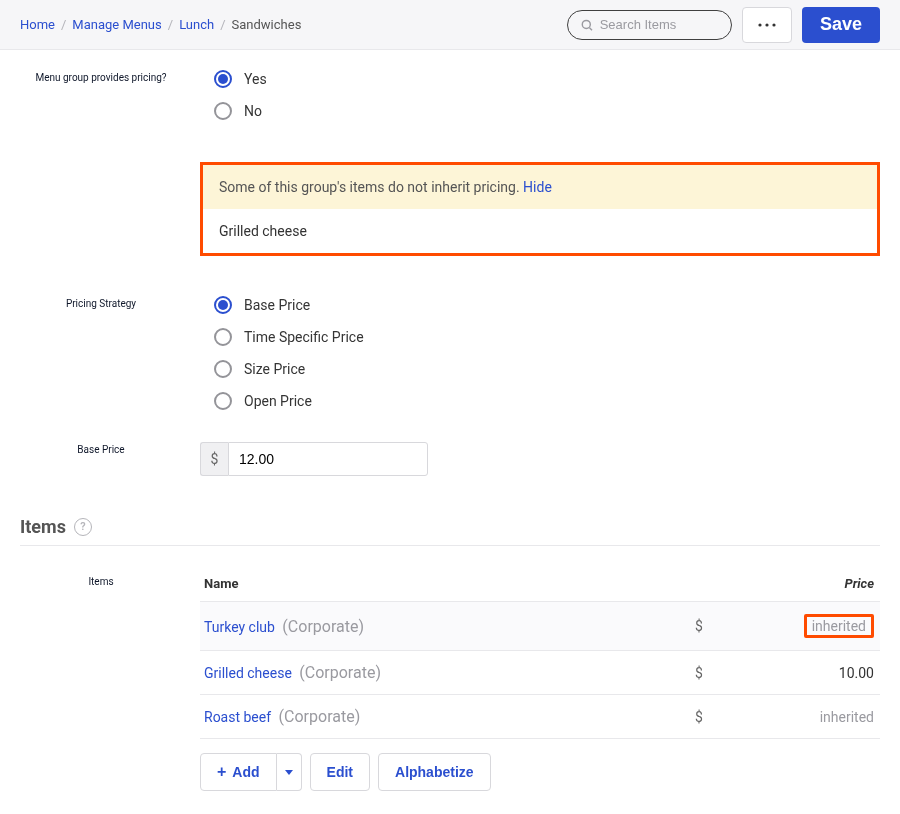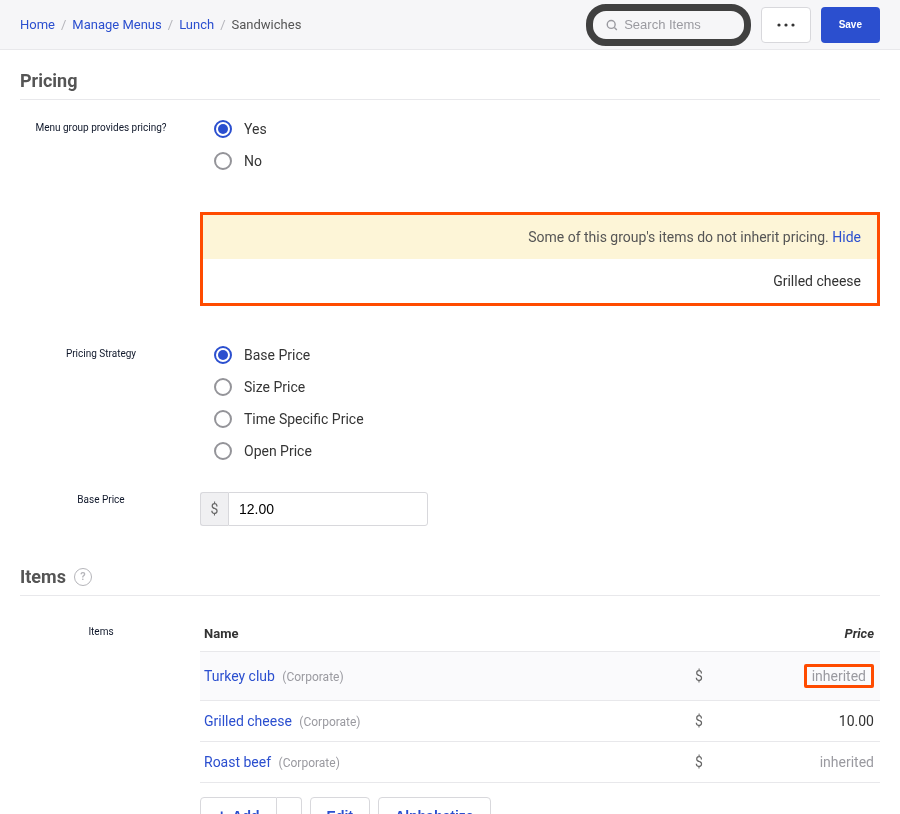--- a/index.html
+++ b/index.html
@@ -18,40 +18,40 @@
     border-bottom: 1px solid #e8e8eb;
     height: 50px;
   }
   .breadcrumbs { display: flex; align-items: center; gap: 6px; font-size: 13px; }
   .breadcrumbs a { color: #2b4fcf; text-decoration: none; }
   .breadcrumbs .sep { color: #b5b5ba; }
   .breadcrumbs .current { color: #555; }
   .top-actions { margin-left: auto; display: flex; align-items: center; gap: 10px; }
   .search-wrap {
     display: flex; align-items: center;
-    border: 7px solid #404040;
+    border: 1px solid #404040;
     border-radius: 20px;
     padding: 6px 12px;
     width: 165px;
     background: #f6f6f8;
   }
   .search-wrap svg { color: #9a9aa0; }
   .search-wrap input {
     border: none; outline: none; background: transparent;
     margin-left: 6px; font-size: 13px; color: #555; width: 100%;
   }
   .search-wrap input::placeholder { color: #9a9aa0; }
   .more-btn {
     width: 50px; height: 36px; border: 1px solid #d8d8dc; border-radius: 4px;
     background: #fff; display: flex; align-items: center; justify-content: center;
     cursor: pointer; color: #333;
   }
   .save-btn {
     height: 36px; padding: 0 18px; border: none; border-radius: 4px;
-    background: #2b4fcf; color: #fff; font-weight: 600; font-size: 10px;
+    background: #2b4fcf; color: #fff; font-weight: 600; font-size: 18px;
     cursor: pointer;
   }
   .page { padding: 20px 20px 30px 20px; }
   .section-title {
     font-size: 18px; font-weight: 700; color: #555;
     border-bottom: 1px solid #e8e8eb; padding-bottom: 8px; margin-bottom: 20px;
     display: flex; align-items: center; gap: 8px;
   }
   .help-icon {
     display:inline-flex; align-items:center; justify-content:center;
@@ -69,21 +69,20 @@
     width: 18px; height: 18px; border: 2px solid #949499; border-radius: 50%;
     display: inline-flex; align-items: center; justify-content: center;
   }
   .radio-circle.checked { border-color: #2b4fcf; }
   .radio-circle.checked::after {
     content: ""; width: 10px; height: 10px; background: #2b4fcf; border-radius: 50%;
   }
   .notice-box {
     border: 3px solid #ff4b00;
     margin: 10px 0 22px 0;
-    text-align: right;
   }
   .notice-banner {
     background: #fdf5d7; padding: 14px 16px; font-size: 14px; color: #555;
   }
   .notice-banner .hide-link { color: #2b4fcf; cursor: pointer; }
   .notice-list { padding: 14px 16px; font-size: 14px; color: #333; }
   .price-input-wrap { display: flex; }
   .price-prefix {
     width: 28px; display:flex; align-items:center; justify-content:center;
     border: 1px solid #d8d8dc; border-right:none; background:#f0f0f2;
@@ -97,21 +96,21 @@
   .items-header { display:flex; padding: 10px 0; font-weight:700; color:#333; font-size:13px;justify-content:center; }
   .col-name { flex: 1; padding-left: 4px;}
   .col-currency { width: 30px; color:#666; flex-shrink:0;}
   .col-price { width: 155px; text-align:right; padding-right: 6px; color:#666; flex-shrink:0;}
   .items-row {
     display:flex; align-items:center; padding: 12px 0;
     border-top: 1px solid #e8e8eb;
   }
   .items-row.active { background:#fafafc; }
   .item-link { color:#2b4fcf; text-decoration:none; font-size:14px; }
-  .item-tag { color:#9a9aa0; font-size:12px; margin-left:4px;margin-top:44px; }
+  .item-tag { color:#9a9aa0; font-size:16px; margin-left:4px;margin-top:44px; }
   .price-cell-wrap { width:155px; text-align:right; padding-right:6px; flex-shrink:0;}
   .inherited { color:#9a9aa0; }
   .highlight-box { border: 3px solid #ff4b00; padding: 1px 5px; display:inline-block; border-radius:2px;}
   .items-actions { display:flex; gap:8px; margin-top:14px; }
   .btn-group { display:flex; }
   .btn {
     border:1px solid #d8d8dc; background:#fff;
     padding: 10px 16px; font-size:14px; font-weight:600;
     cursor:pointer; display:flex; align-items:center; gap:6px;
     border-radius:4px;
@@ -155,21 +154,20 @@
           <circle cx="9" cy="2" r="1.6"></circle>
           <circle cx="16" cy="2" r="1.6"></circle>
         </svg>
     </button>
     <button class="save-btn">Save</button>
   </div>
 </div>
 
 <div class="page">
 
-  <h2 class="section-title">Pricing</h2>
 
   <div class="form-row">
     <div class="form-label">Menu group provides pricing?</div>
     <div class="form-content">
       <div class="radio-item">
         <span class="radio-circle checked"></span>
         <span>Yes</span>
       </div>
       <div class="radio-item">
         <span class="radio-circle"></span>
@@ -192,25 +190,25 @@
 
   <div class="form-row">
     <div class="form-label">Pricing Strategy</div>
     <div class="form-content">
       <div class="radio-item">
         <span class="radio-circle checked"></span>
         <span>Base Price</span>
       </div>
       <div class="radio-item">
         <span class="radio-circle"></span>
+        <span>Time Specific Price</span>
+      </div>
+      <div class="radio-item">
+        <span class="radio-circle"></span>
         <span>Size Price</span>
-      </div>
-      <div class="radio-item">
-        <span class="radio-circle"></span>
-        <span>Time Specific Price</span>
       </div>
       <div class="radio-item">
         <span class="radio-circle"></span>
         <span>Open Price</span>
       </div>
     </div>
   </div>
 
   <div class="form-row">
     <div class="form-label">Base Price</div>

